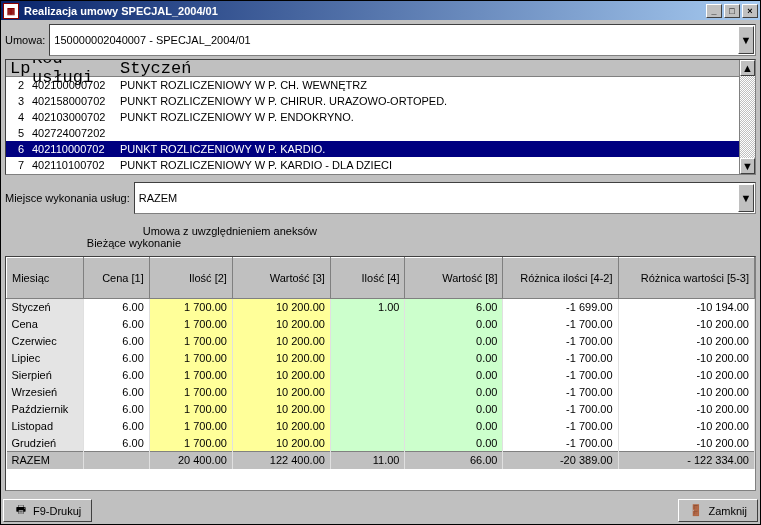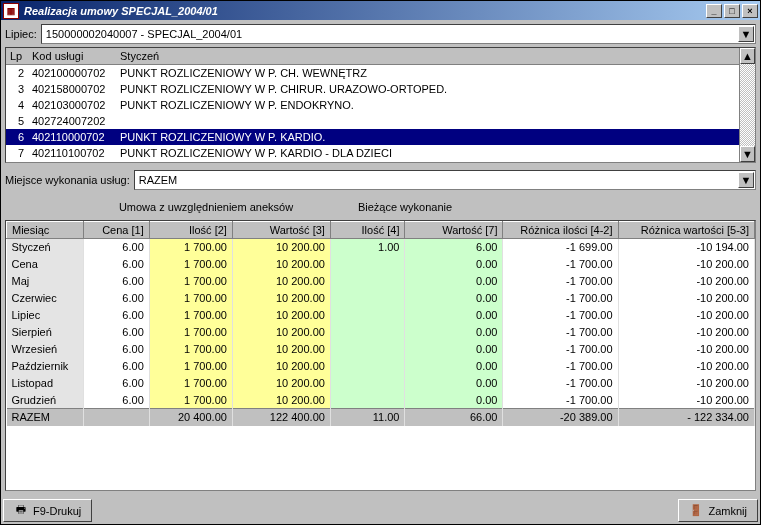--- a/index.html
+++ b/index.html
@@ -1,51 +1,51 @@
 <!DOCTYPE html>
 <html><head>
 <meta charset="utf-8">
 <style>
 * { box-sizing: border-box; margin: 0; padding: 0; }
 body { font-family: Tahoma, Arial, sans-serif; font-size: 11px; background: #c0c0c0; width: 761px; height: 525px; overflow: hidden; }
 .window { width: 761px; height: 525px; border: 1px solid #000; background: #c0c0c0; display: flex; flex-direction: column; }
 .titlebar { background: linear-gradient(to right, #08246b, #a6caf0); color: #fff; height: 19px; display: flex; align-items: center; padding: 0 2px; font-weight: bold; }
 .titlebar .icon { width: 16px; height: 16px; background: #fff; border: 1px solid #800; margin-right: 3px; display: inline-flex; align-items: center; justify-content: center; font-size: 9px; color: #800; }
-.titlebar .title { flex: 1; padding-left: 2px; font-size: 11px; font-style: italic; }
+.titlebar .title { flex: 1; padding-left: 2px; font-size: 11px; }
 .titlebar .btns { display: flex; gap: 2px; }
 .titlebar .btn { width: 16px; height: 14px; background: #c0c0c0; border: 1px solid #fff; border-right-color: #404040; border-bottom-color: #404040; display: flex; align-items: center; justify-content: center; font-size: 9px; font-weight: bold; color: #000; cursor: pointer; }
 .content { flex: 1; padding: 4px; display: flex; flex-direction: column; gap: 3px; overflow: hidden; }
 .row { display: flex; align-items: center; gap: 4px; }
 .label { font-size: 11px; }
-.combo { flex: 1; height: 20px; background: #fff; border: 1px solid #808080; border-top-color: #404040; border-left-color: #404040; display: flex; align-items: center; padding: 0 4px; position: relative; }
+.combo { flex: 1; height: 32px; background: #fff; border: 1px solid #808080; border-top-color: #404040; border-left-color: #404040; display: flex; align-items: center; padding: 0 4px; position: relative; }
 .combo .arrow { position: absolute; right: 1px; top: 1px; bottom: 1px; width: 16px; background: #c0c0c0; border: 1px solid #fff; border-right-color: #404040; border-bottom-color: #404040; display: flex; align-items: center; justify-content: center; cursor: pointer; }
 .listbox { height: 116px; background: #fff; border: 1px solid #808080; border-top-color: #404040; border-left-color: #404040; display: flex; }
 .listarea { flex: 1; overflow: hidden; }
 .listhdr { display: flex; background: #c0c0c0; border-bottom: 1px solid #808080; height: 17px; align-items: center; }
-.listhdr div { padding: 0 4px; font-size: 11px; }
+.listhdr div { padding: 0 4px; font-size: 17px; font-family: Liberation Mono, monospace; }
 .lh-lp { width: 22px; }
 .lh-kod { width: 88px; }
 .lh-usl { flex: 1; }
 .listrow { display: flex; height: 16px; align-items: center; }
 .listrow div { padding: 0 4px; font-size: 11px; white-space: nowrap; }
 .lr-lp { width: 22px; text-align: right; }
 .lr-kod { width: 88px; }
 .lr-usl { flex: 1; }
 .listrow.sel { background: #000080; color: #fff; }
 .vscroll { width: 16px; background: #c0c0c0; border-left: 1px solid #808080; display: flex; flex-direction: column; }
 .vscroll .sbtn { height: 16px; background: #c0c0c0; border: 1px solid #fff; border-right-color: #404040; border-bottom-color: #404040; display: flex; align-items: center; justify-content: center; cursor: pointer; }
 .vscroll .strack { flex: 1; background: repeating-conic-gradient(#c0c0c0 0 25%, #fff 0 50%) 0 0/2px 2px; }
 .grprow { display: flex; align-items: center; gap: 4px; margin-top: 4px; }
 .grprow .label { white-space: nowrap; }
-.grouphdrs { display: flex; text-align: center; font-size: 11px; padding: 8px 0 4px 0; }
+.grouphdrs { display: flex; text-align: right; font-size: 11px; padding: 8px 0 4px 0; flex-direction: column; }
 .gh1 { width: 312px; padding-left: 90px; }
 .gh2 { width: 176px; }
 .grid { flex: 1; background: #fff; border: 1px solid #808080; border-top-color: #404040; border-left-color: #404040; overflow: hidden; }
 .grid table { border-collapse: collapse; width: 100%; font-size: 11px; }
-.grid th { background: #c0c0c0; font-weight: normal; text-align: left; padding: 2px 5px; border: 1px solid #fff; border-right-color: #808080; border-bottom-color: #808080; height: 16px; }
+.grid th { background: #c0c0c0; font-weight: normal; text-align: left; padding: 14px 5px; border: 1px solid #fff; border-right-color: #808080; border-bottom-color: #808080; height: 16px; }
 .grid td { padding: 2px 5px; text-align: right; border-right: 1px solid #e0e0e0; height: 17px; }
 .grid td.month { text-align: left; background: #e4e4e4; }
 .grid td.c-ilosc, .grid td.c-wart { background: #ffff99; }
 .grid td.c-ilosc2, .grid td.c-wart2 { background: #ccffcc; }
 .grid tr.total td { background: #c0c0c0; font-weight: normal; border-top: 1px solid #808080; }
 .grid tr.total td.month { text-align: left; }
 .footer { display: flex; justify-content: space-between; padding: 4px 2px 2px 2px; }
 .button { height: 23px; background: #c0c0c0; border: 1px solid #fff; border-right-color: #404040; border-bottom-color: #404040; padding: 0 10px; display: flex; align-items: center; gap: 5px; cursor: pointer; font-size: 11px; }
 .button .ico { width: 14px; height: 14px; display: inline-flex; align-items: center; justify-content: center; }
 .col-miesiac{width:72px}.col-cena{width:62px}.col-ilosc{width:78px}.col-wart{width:92px}.col-ilosc2{width:70px}.col-wart2{width:92px}.col-rozn1{width:108px}.col-rozn2{width:128px}
@@ -58,21 +58,21 @@
     <span class="icon">▦</span>
     <span class="title">Realizacja umowy SPECJAL_2004/01</span>
     <div class="btns">
       <div class="btn">_</div>
       <div class="btn">□</div>
       <div class="btn">×</div>
     </div>
   </div>
   <div class="content">
     <div class="row">
-      <span class="label">Lipiec:</span>
+      <span class="label">Umowa:</span>
       <div class="combo">
         <span>150000002040007 - SPECJAL_2004/01</span>
         <div class="arrow">▼</div>
       </div>
     </div>
 
     <div class="listbox">
       <div class="listarea">
         <div class="listhdr">
           <div class="lh-lp">Lp</div>
@@ -133,48 +133,38 @@
 
     <div class="grid">
       <table>
         <thead>
           <tr>
             <th class="col-miesiac">Miesiąc</th>
             <th class="col-cena" style="text-align:right">Cena [1]</th>
             <th class="col-ilosc" style="text-align:right">Ilość [2]</th>
             <th class="col-wart" style="text-align:right">Wartość [3]</th>
             <th class="col-ilosc2" style="text-align:right">Ilość [4]</th>
-            <th class="col-wart2" style="text-align:right">Wartość [7]</th>
+            <th class="col-wart2" style="text-align:right">Wartość [8]</th>
             <th class="col-rozn1" style="text-align:right">Różnica ilości [4-2]</th>
             <th class="col-rozn2" style="text-align:right">Różnica wartości [5-3]</th>
           </tr>
         </thead>
         <tbody id="grid-body">
             <tr>
               <td class="month">Styczeń</td>
               <td>6.00</td>
               <td class="c-ilosc">1 700.00</td>
               <td class="c-wart">10 200.00</td>
               <td class="c-ilosc2">1.00</td>
               <td class="c-wart2">6.00</td>
               <td>-1 699.00</td>
               <td>-10 194.00</td>
             </tr>
             <tr>
               <td class="month">Cena</td>
-              <td>6.00</td>
-              <td class="c-ilosc">1 700.00</td>
-              <td class="c-wart">10 200.00</td>
-              <td class="c-ilosc2"></td>
-              <td class="c-wart2">0.00</td>
-              <td>-1 700.00</td>
-              <td>-10 200.00</td>
-            </tr>
-            <tr>
-              <td class="month">Maj</td>
               <td>6.00</td>
               <td class="c-ilosc">1 700.00</td>
               <td class="c-wart">10 200.00</td>
               <td class="c-ilosc2"></td>
               <td class="c-wart2">0.00</td>
               <td>-1 700.00</td>
               <td>-10 200.00</td>
             </tr>
             <tr>
               <td class="month">Czerwiec</td>

